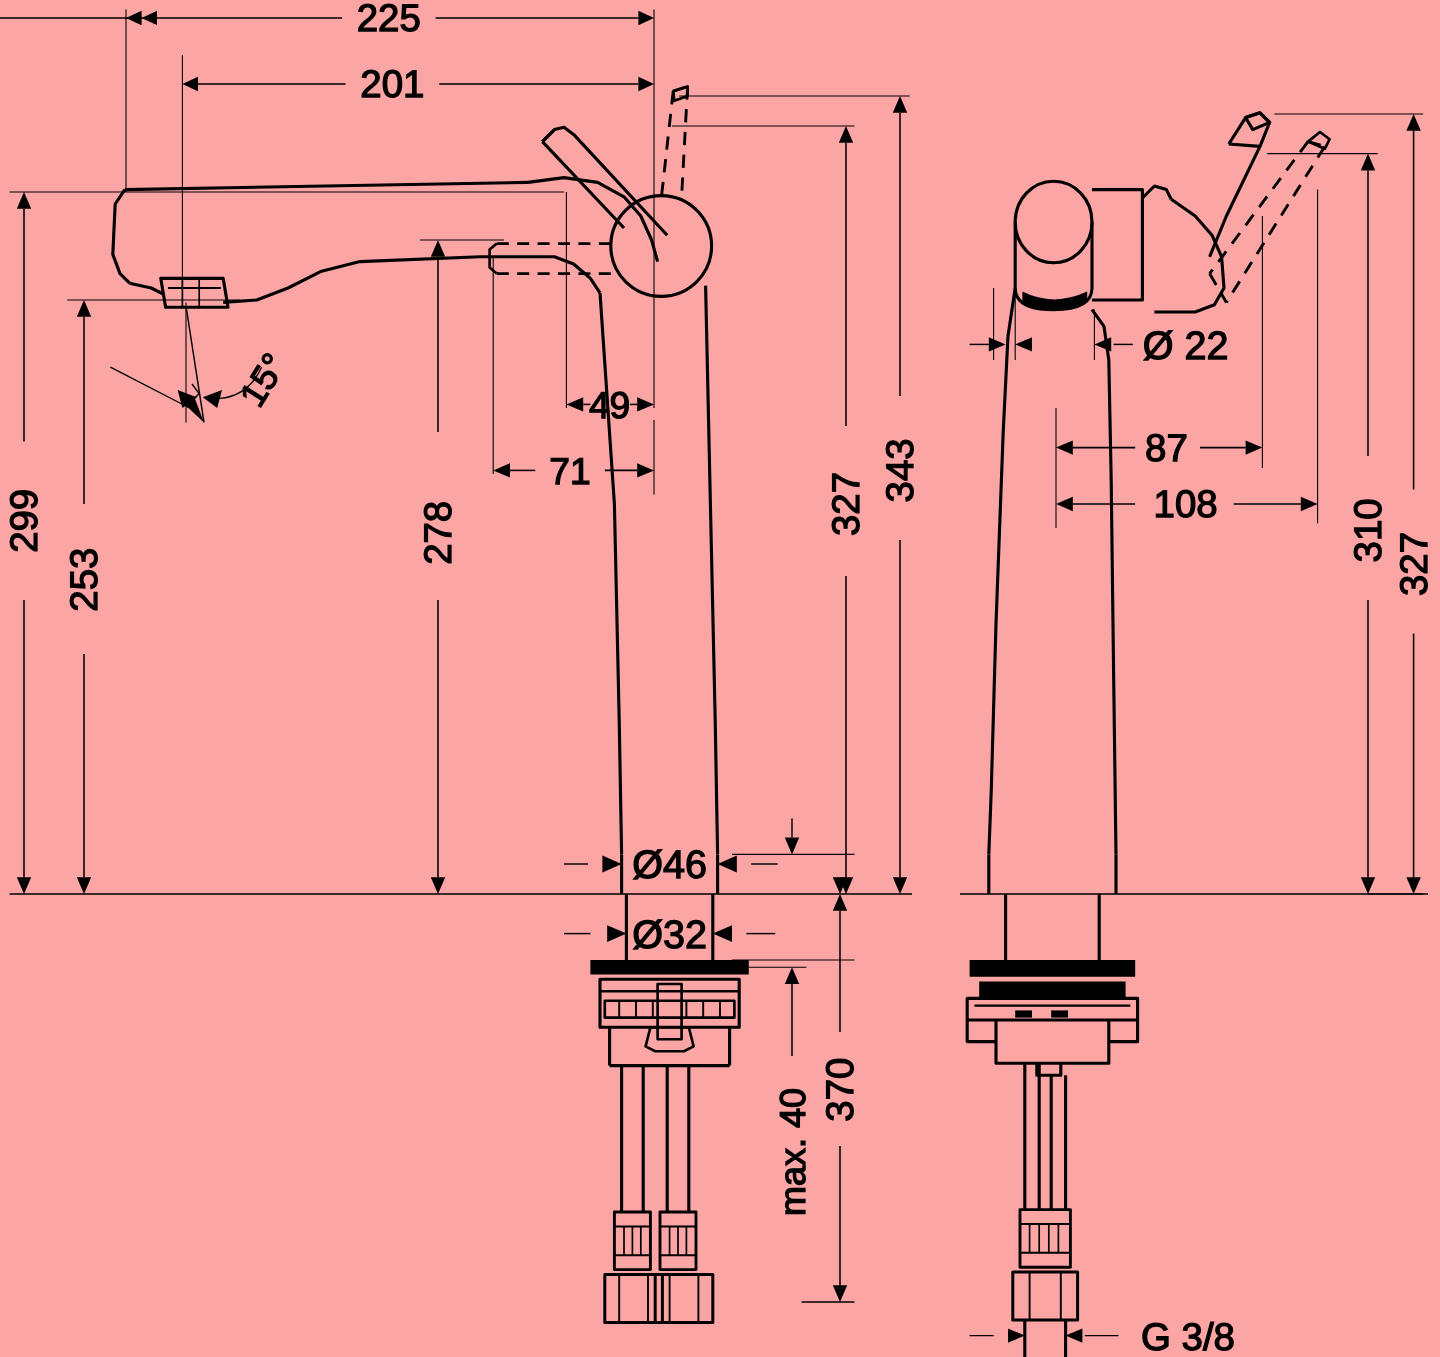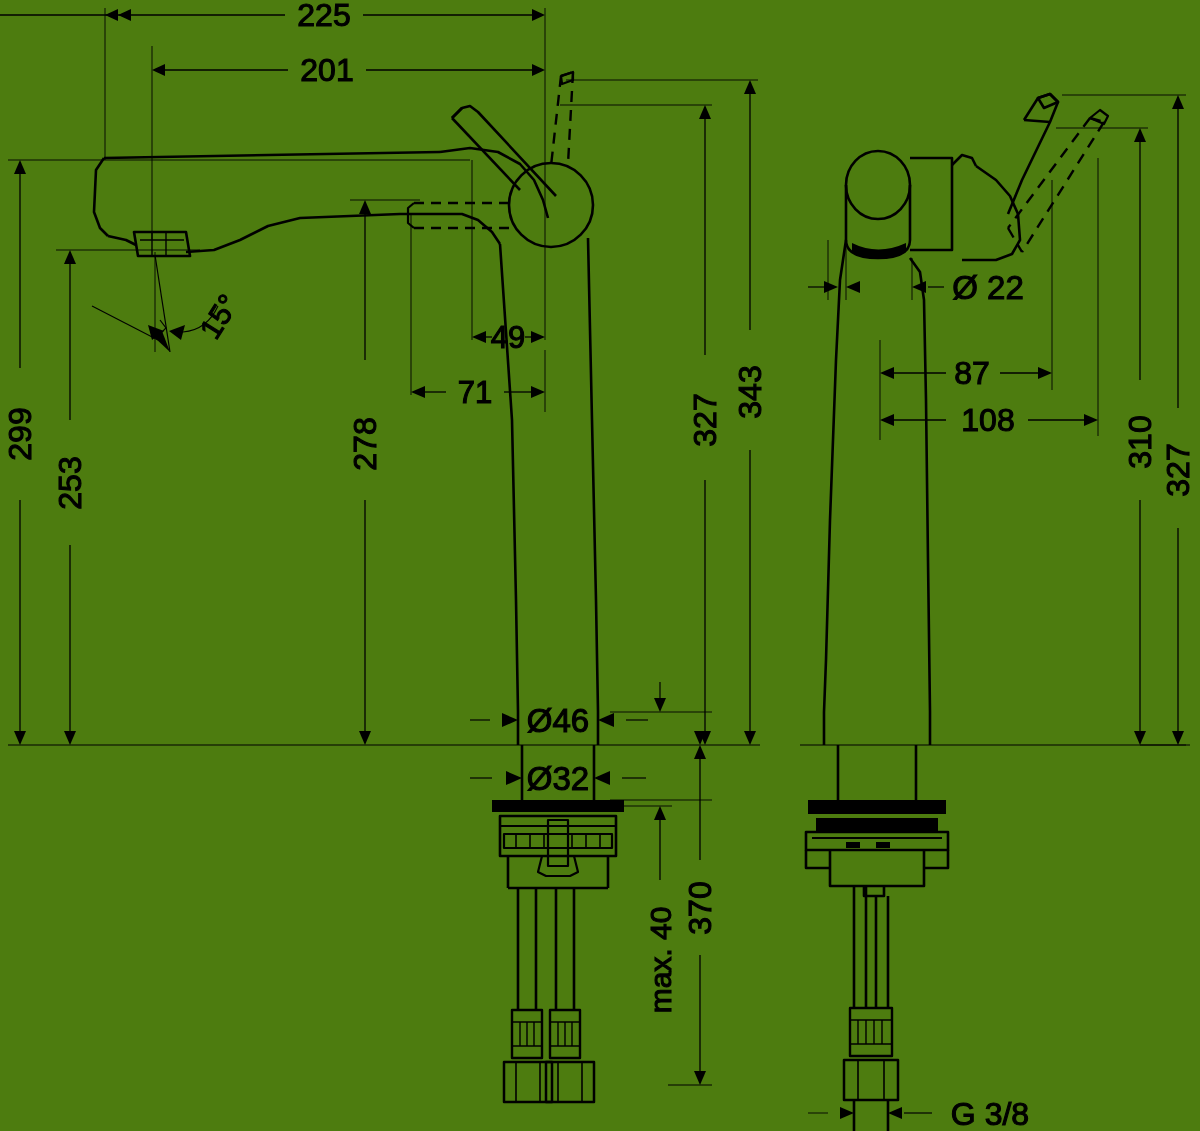--- a/index.html
+++ b/index.html
@@ -1,17 +1,17 @@
 <!DOCTYPE html>
 <html><head>
 <meta charset="utf-8">
 <style>
   html,body{margin:0;padding:0;background:#ffffff;}
   body{font-family:"Liberation Sans", sans-serif;}
-  #stage{position:relative;width:1200px;height:1131px;background:#4d7c0f;overflow:hidden;}
+  #stage{position:relative;width:1200px;height:1131px;background:#fca5a5;overflow:hidden;}
   #stage svg{position:absolute;left:0;top:0;}
   text{font-family:"Liberation Sans", sans-serif; fill:#000;}
 </style>
 </head>
 <body>
 
 <div id="stage">
 
 <svg width="1200" height="1131" viewBox="0 0 1200 1131" xmlns="http://www.w3.org/2000/svg">
 

